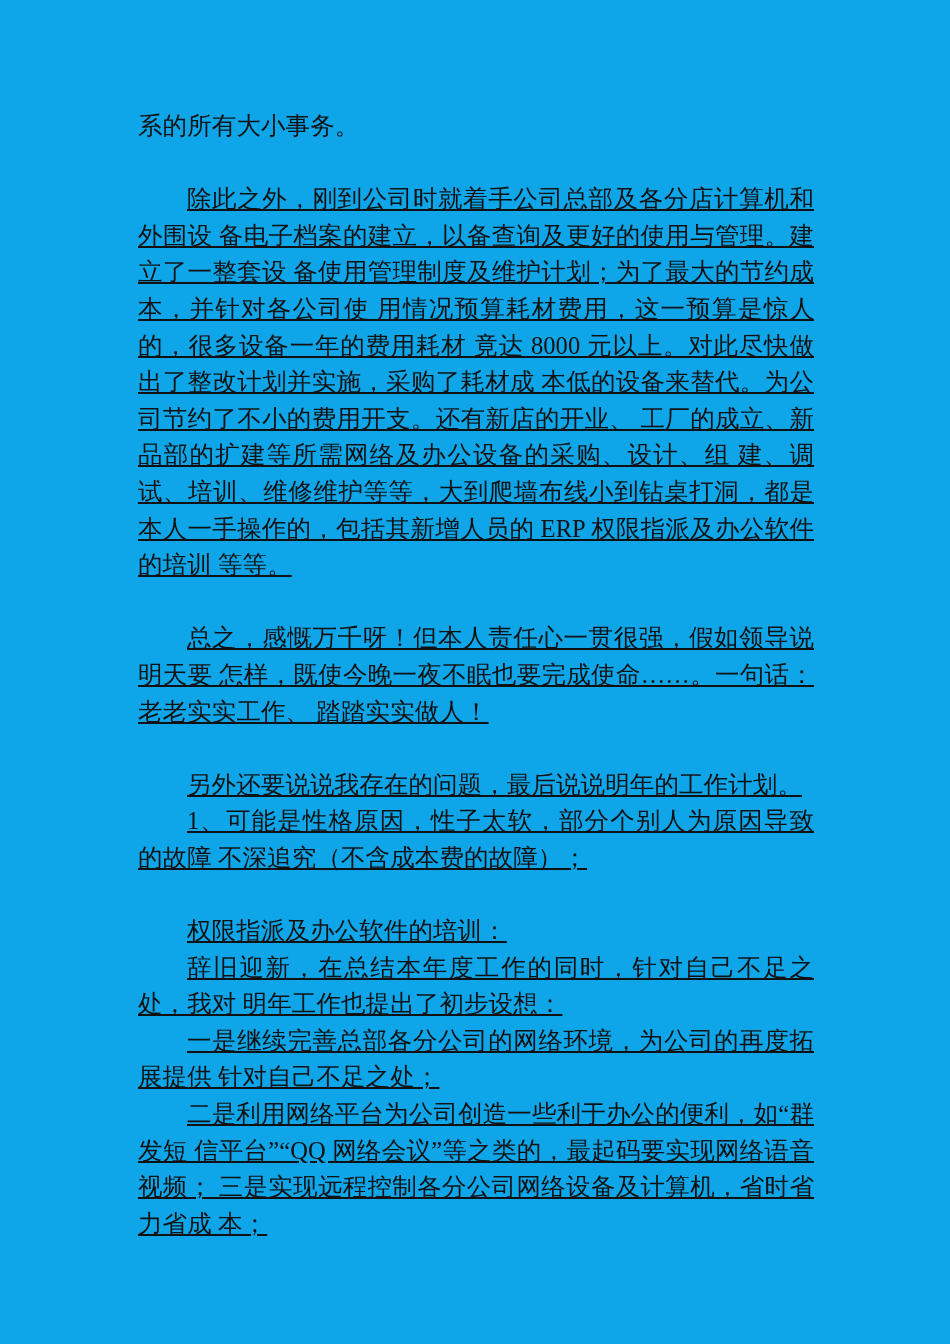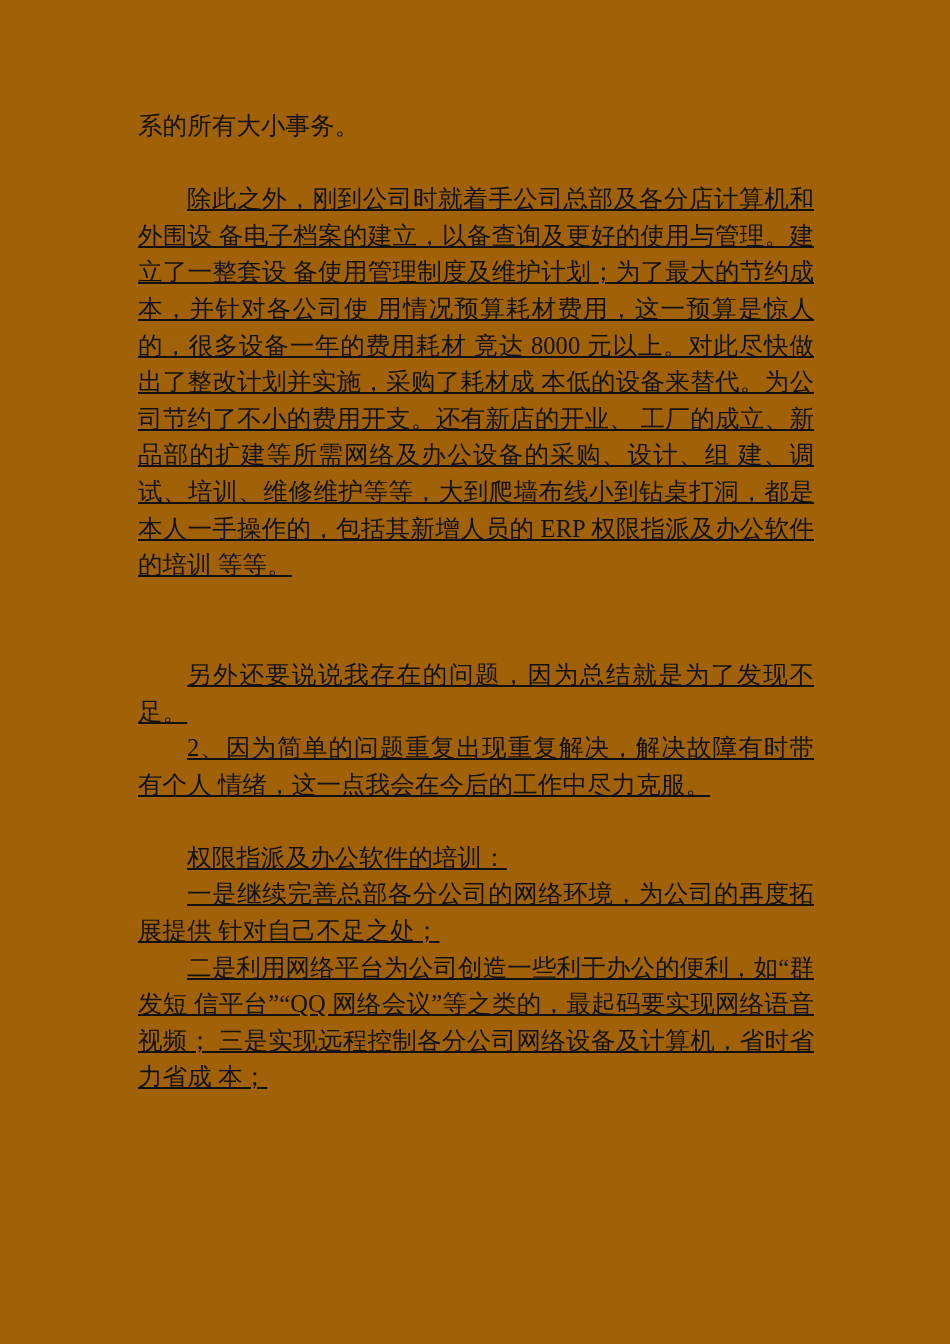--- a/index.html
+++ b/index.html
@@ -14,21 +14,21 @@
     overflow: hidden;
     font-family: "Liberation Serif", "DejaVu Serif", serif;
     color: #000000;
     -webkit-font-smoothing: antialiased;
   }
 
   .page {
     position: relative;
     width: 950px;
     height: 1344px;
-    background: #a16207;
+    background: #0ea5e9;
     box-sizing: border-box;
   }
 
   .text-column {
     position: absolute;
     left: 138px;
     top: 108px;
     width: 676px;
   }
 
@@ -64,31 +64,33 @@
   <div class="text-column">
 
     <p class="para noindent">系的所有大小事务。</p>
 
     <div class="gap-lg"></div>
 
     <p class="para indent">除此之外，刚到公司时就着手公司总部及各分店计算机和外围设 备电子档案的建立，以备查询及更好的使用与管理。建立了一整套设 备使用管理制度及维护计划；为了最大的节约成本，并针对各公司使 用情况预算耗材费用，这一预算是惊人的，很多设备一年的费用耗材 竟达 8000 元以上。对此尽快做出了整改计划并实施，采购了耗材成 本低的设备来替代。为公司节约了不小的费用开支。还有新店的开业、 工厂的成立、新品部的扩建等所需网络及办公设备的采购、设计、组 建、调试、培训、维修维护等等，大到爬墙布线小到钻桌打洞，都是 本人一手操作的，包括其新增人员的 ERP 权限指派及办公软件的培训 等等。</p>
 
     <div class="gap-lg"></div>
 
+    <p class="para indent">总之，感慨万千呀！但本人责任心一贯很强，假如领导说明天要 怎样，既使今晚一夜不眠也要完成使命……。一句话：老老实实工作、 踏踏实实做人！</p>
 
     <div class="gap-lg"></div>
 
-    <p class="para indent">另外还要说说我存在的问题，因为总结就是为了发现不足。</p>
+    <p class="para indent">另外还要说说我存在的问题，最后说说明年的工作计划。</p>
 
+    <p class="para indent">1、可能是性格原因，性子太软，部分个别人为原因导致的故障 不深追究（不含成本费的故障）；</p>
 
-    <p class="para indent">2、因为简单的问题重复出现重复解决，解决故障有时带有个人 情绪，这一点我会在今后的工作中尽力克服。</p>
 
     <div class="gap-lg"></div>
 
     <p class="para indent">权限指派及办公软件的培训：</p>
 
+    <p class="para indent">辞旧迎新，在总结本年度工作的同时，针对自己不足之处，我对 明年工作也提出了初步设想：</p>
 
     <p class="para indent">一是继续完善总部各分公司的网络环境，为公司的再度拓展提供 针对自己不足之处；</p>
 
     <p class="para indent">二是利用网络平台为公司创造一些利于办公的便利，如“群发短 信平台”“QQ 网络会议”等之类的，最起码要实现网络语音视频； 三是实现远程控制各分公司网络设备及计算机，省时省力省成 本；</p>
 
   </div>
 </div>
 
 </body></html>

